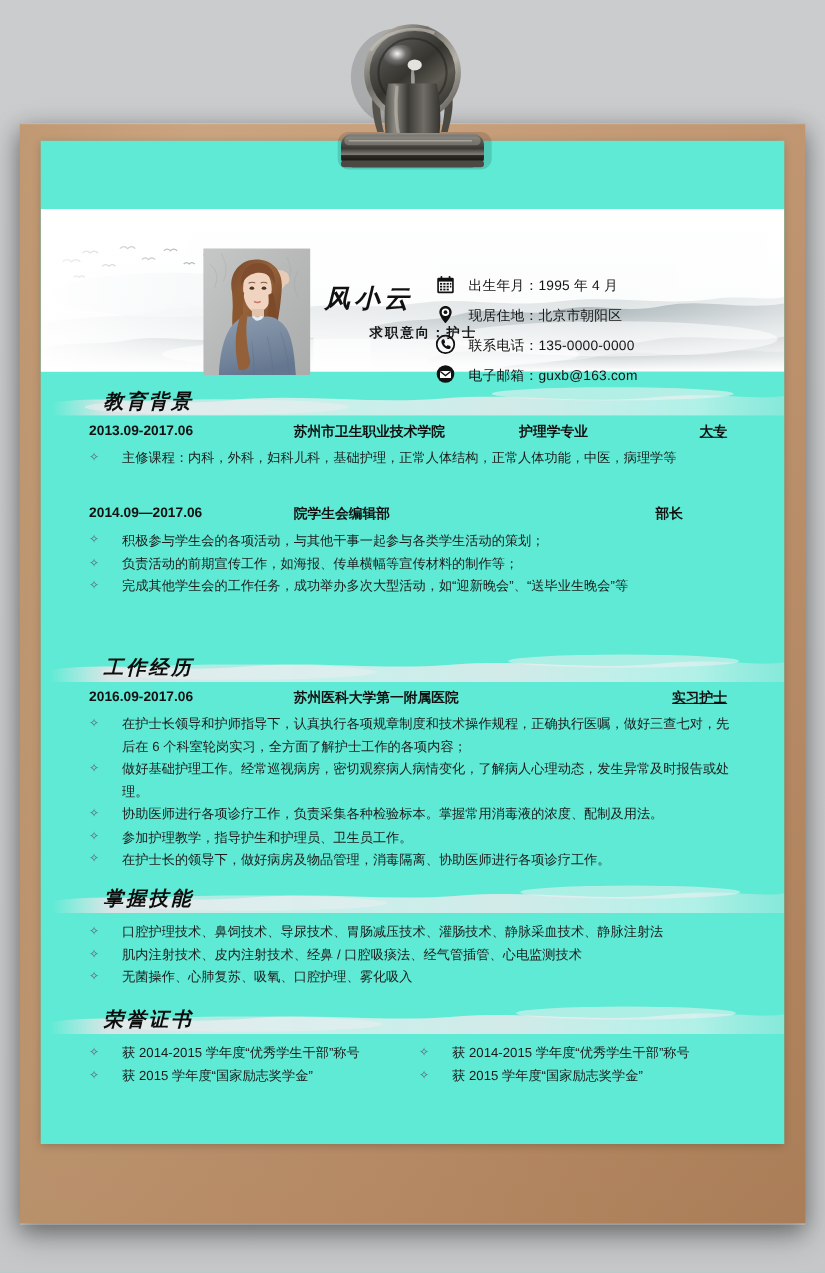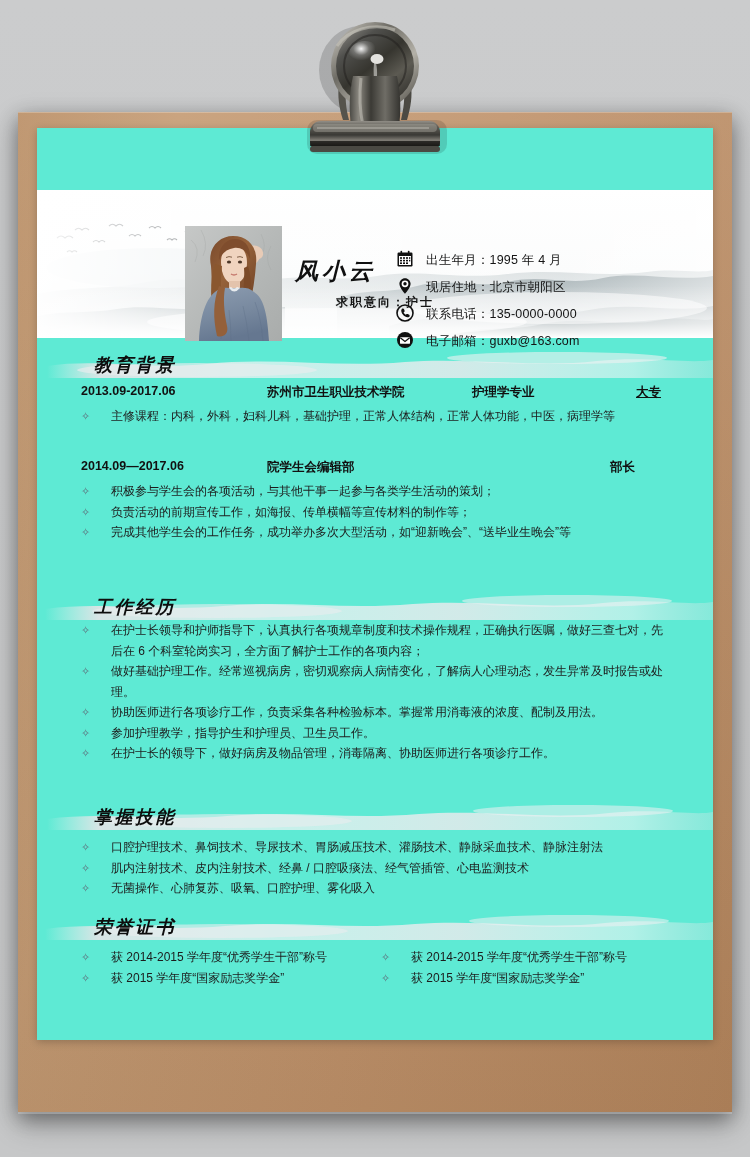--- a/index.html
+++ b/index.html
@@ -179,21 +179,21 @@
     position: relative;
     height: 21px;
     margin: 6px 0 1px 0;
     font-size: 12.5px;
     font-weight: 700;
     color: #111;
   }
   .rh-date  { position: absolute; left: 44px;  top: 0; }
   .rh-org   { position: absolute; left: 230px; top: 0; }
   .rh-mid   { position: absolute; left: 435px; top: 0; }
-  .rh-right { position: absolute; right: 78px; top: 0; }
+  .rh-right { position: absolute; right: 92px; top: 0; }
   .rh-right-far { position: absolute; right: 52px; top: 0; text-decoration: underline; }
 
   .bullets { margin: 0; padding: 0; list-style: none; }
   .bullets li {
     position: relative;
     padding-left: 31px;
     font-size: 12px;
     line-height: 20.5px;
     color: #1c1c1c;
     margin-left: 43px;
@@ -463,20 +463,25 @@
     </div>
 
     <div class="sec" style="top:462px">
       <div class="sec-band">
         <svg width="676" height="30" viewBox="0 0 676 30">
           <path d="M8,19 C64,11 118,22 186,16 C250,10 306,20 376,14 C442,9 502,20 566,13 C612,8 652,16 676,12 L676,30 L8,30 Z" fill="url(#bandG1)"></path>
           <ellipse cx="180" cy="21" rx="125" ry="7" fill="#e9edee" opacity="0.6"></ellipse>
           <ellipse cx="530" cy="11" rx="105" ry="6" fill="#eef1f2" opacity="0.55"></ellipse>
         </svg>
         <div class="sec-title">工作经历</div>
+      </div>
+      <div class="row-head">
+        <span class="rh-date">2016.09-2017.06</span>
+        <span class="rh-org">苏州医科大学第一附属医院</span>
+        <span class="rh-right-far">实习护士</span>
       </div>
       <ul class="bullets">
         <li><span class="bi">✧</span><span>在护士长领导和护师指导下，认真执行各项规章制度和技术操作规程，正确执行医嘱，做好三查七对，先后在 6 个科室轮岗实习，全方面了解护士工作的各项内容；</span></li>
         <li><span class="bi">✧</span><span>做好基础护理工作。经常巡视病房，密切观察病人病情变化，了解病人心理动态，发生异常及时报告或处理。</span></li>
         <li><span class="bi">✧</span><span>协助医师进行各项诊疗工作，负责采集各种检验标本。掌握常用消毒液的浓度、配制及用法。</span></li>
         <li><span class="bi">✧</span><span>参加护理教学，指导护生和护理员、卫生员工作。</span></li>
         <li><span class="bi">✧</span><span>在护士长的领导下，做好病房及物品管理，消毒隔离、协助医师进行各项诊疗工作。</span></li>
       </ul>
     </div>
 

